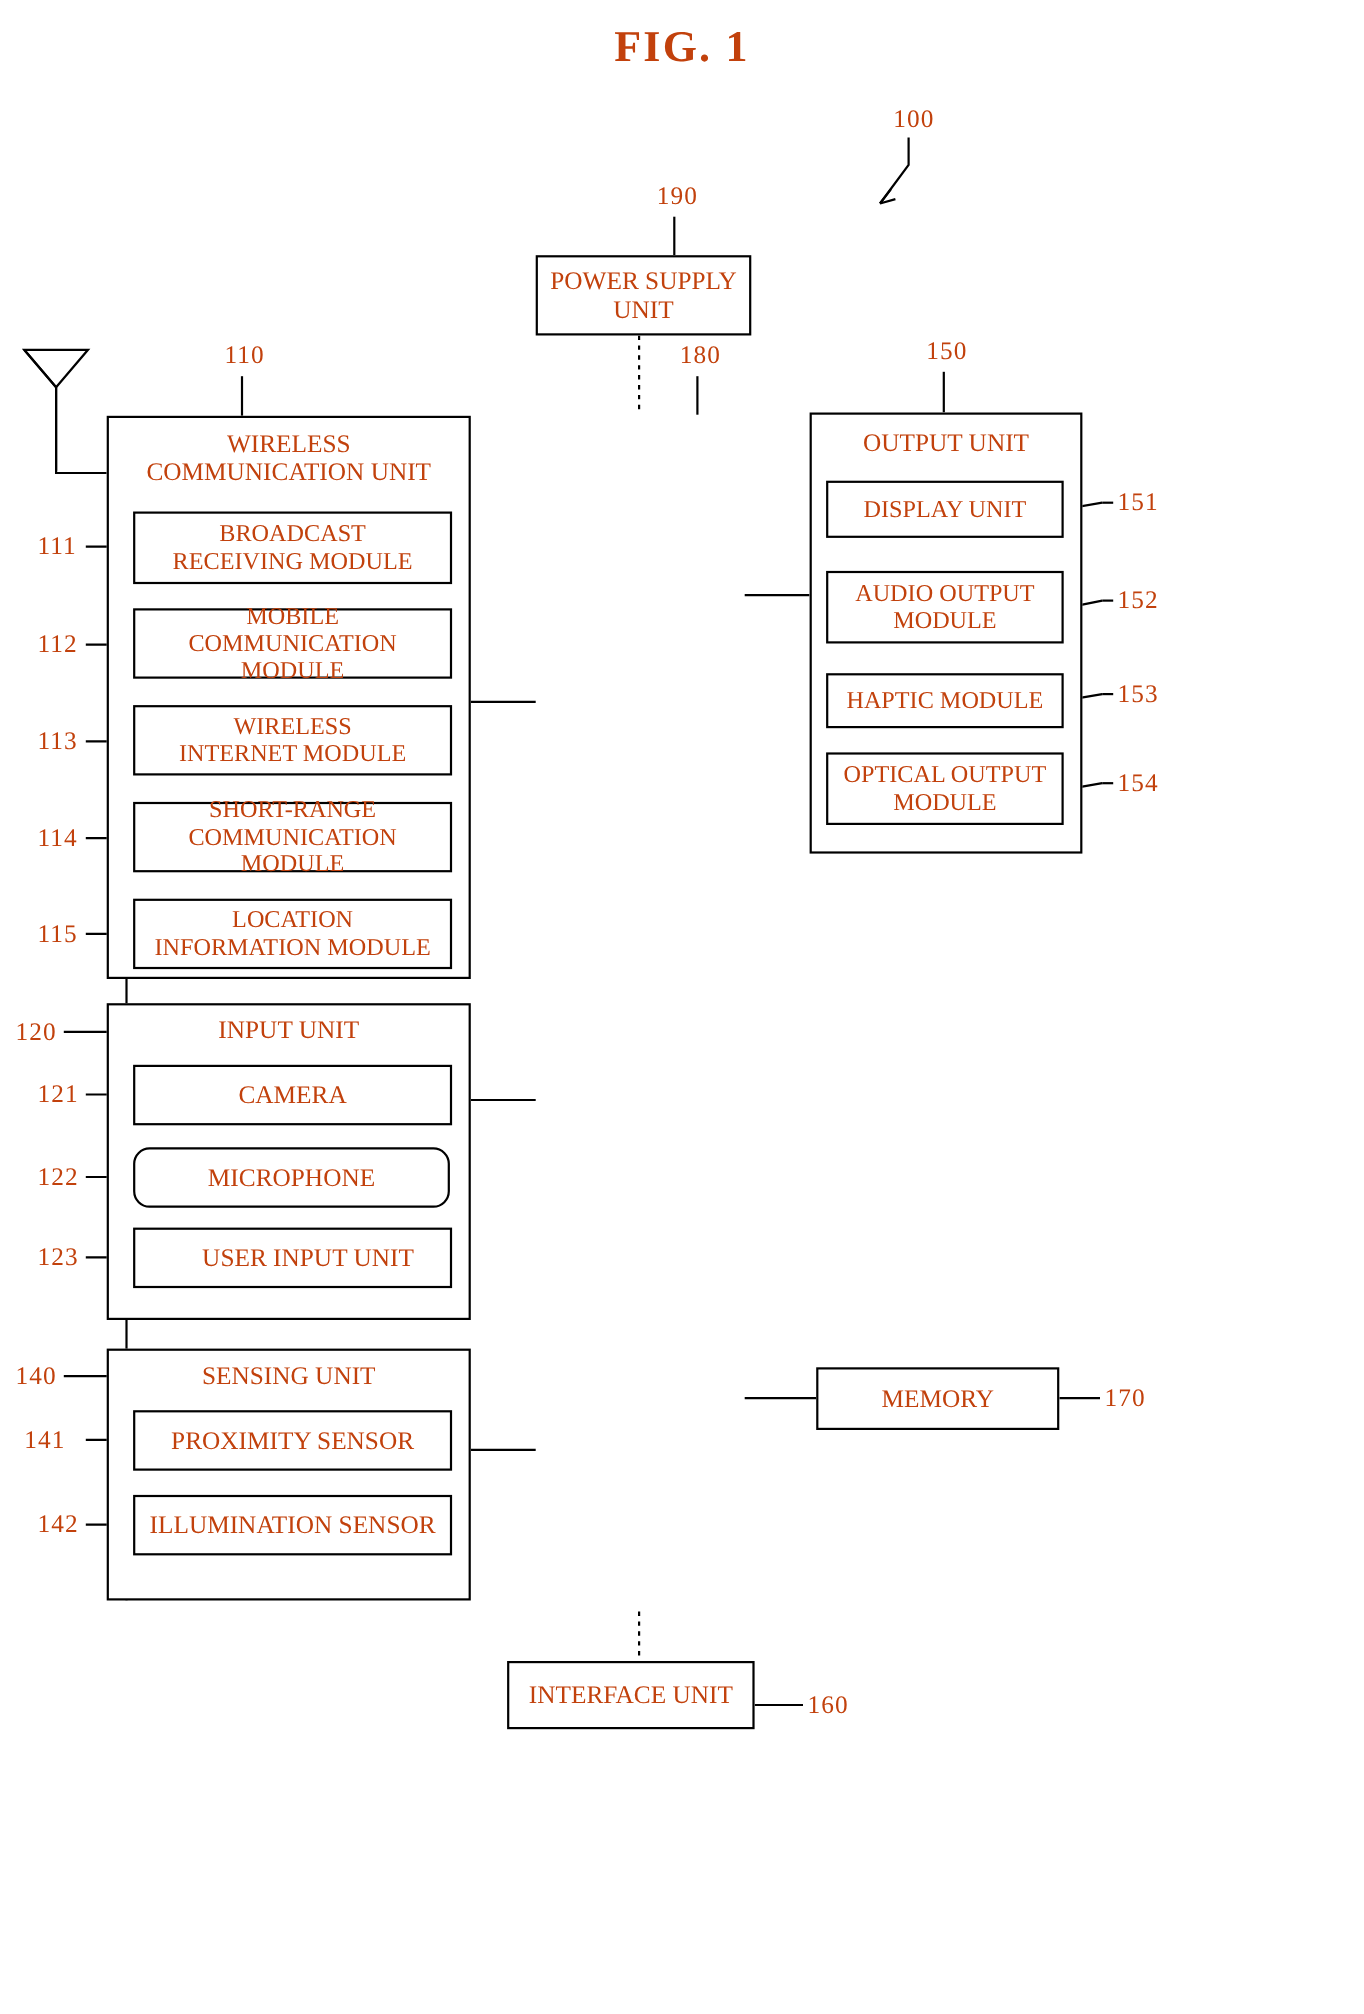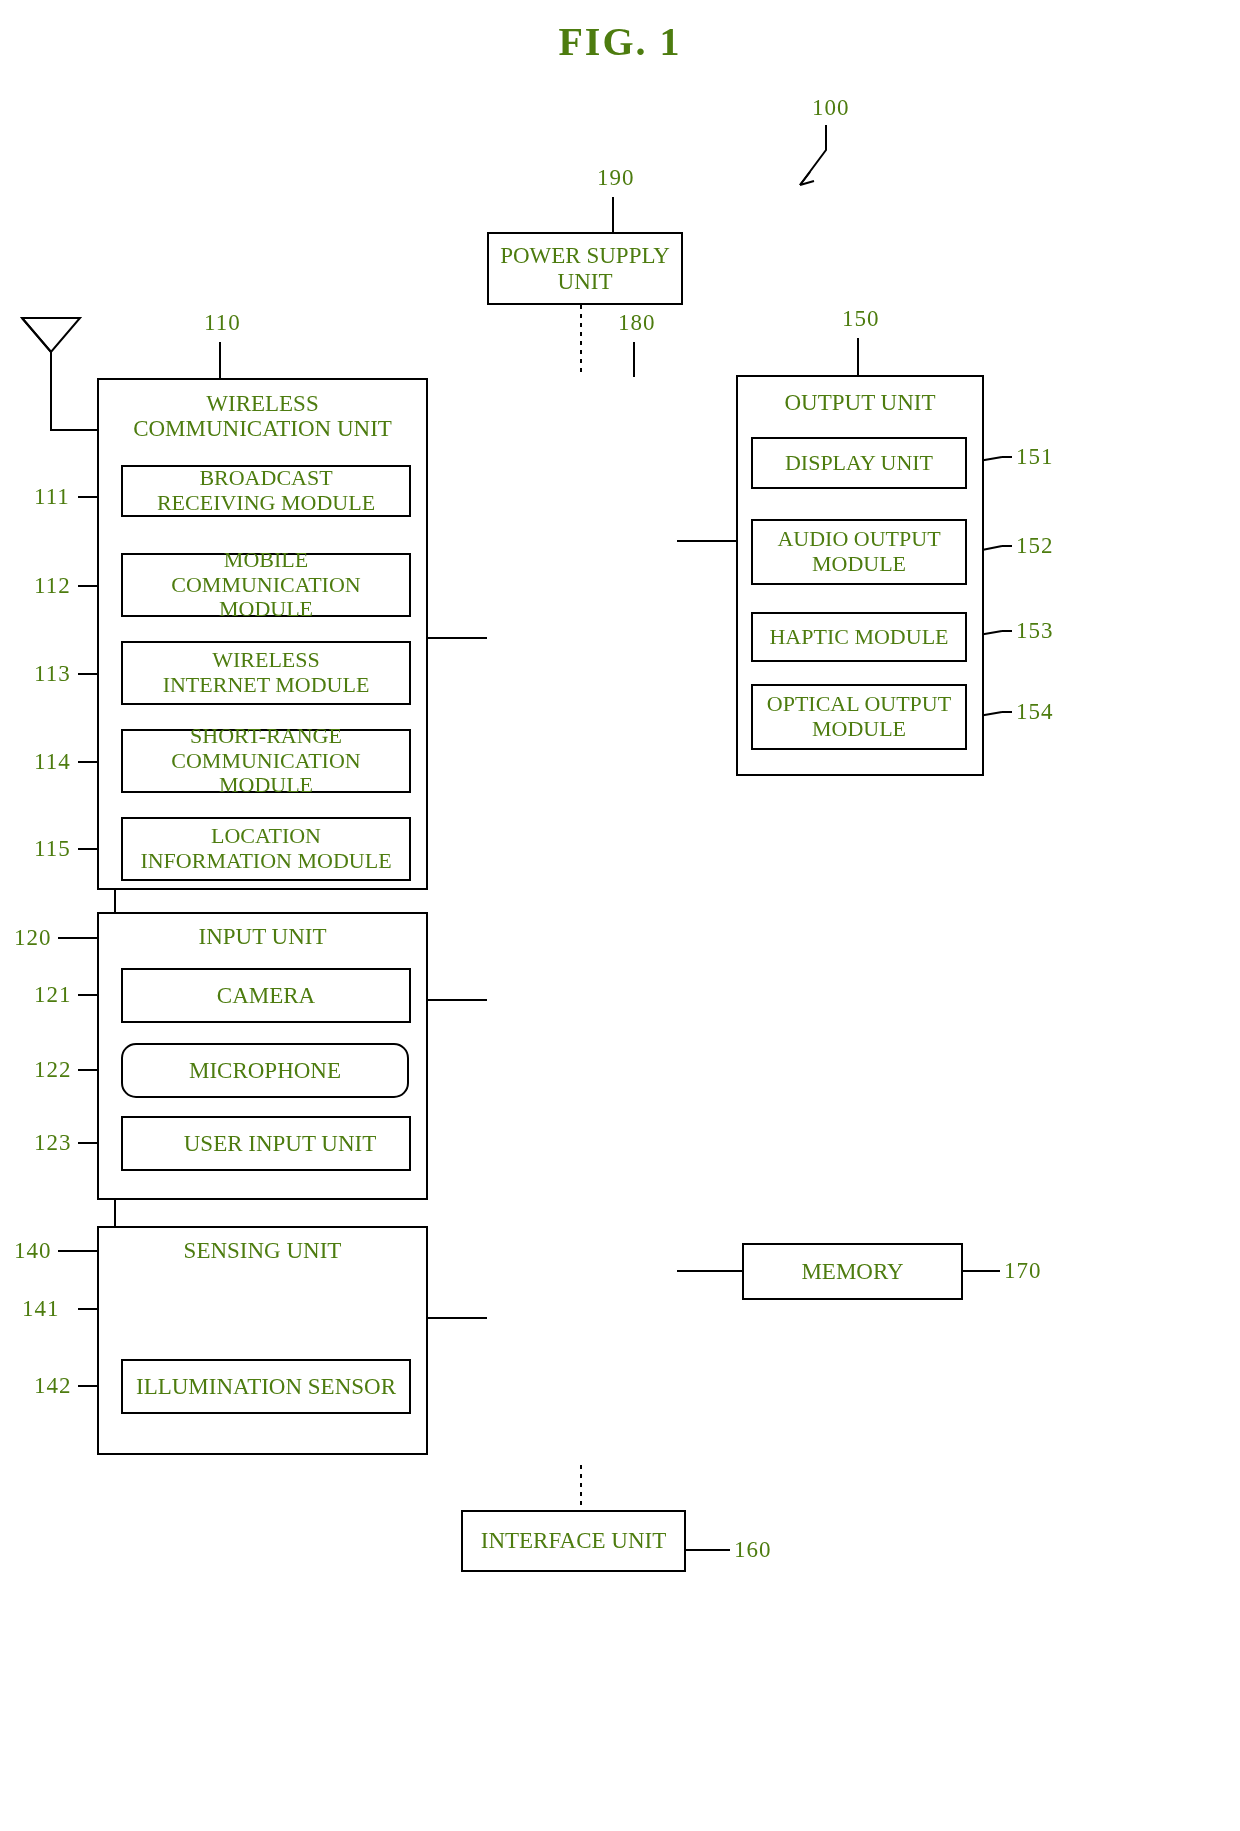--- a/index.html
+++ b/index.html
@@ -6,21 +6,21 @@
     margin: 0;
     padding: 0;
     background: #ffffff;
   }
   #page {
     position: relative;
     width: 1240px;
     height: 1831px;
     background: #ffffff;
     font-family: "Liberation Serif", "DejaVu Serif", serif;
-    color: #4d7c0f;
+    color: #c2410c;
     overflow: hidden;
   }
 
   
   #fig-title {
     position: absolute;
     top: 18px;
     left: 0;
     width: 1240px;
     text-align: center;
@@ -194,21 +194,21 @@
   <div class="box outer-box" style="left:487px; top:232px; width:196px; height:73px; font-size:23px;">
     <span class="box-label">POWER SUPPLY
 UNIT</span>
   </div>
 
 
   <div class="box outer-box" style="left:97px; top:378px; width:331px; height:512px; align-items:flex-start; justify-content:flex-start;"></div>
   <div class="section-title" style="left:97px; top:391px; width:331px; font-size:23px;">WIRELESS
 COMMUNICATION UNIT</div>
 
-  <div class="box inner-box" style="left:121px; top:465px; width:290px; height:52px; font-size:22px;">
+  <div class="box inner-box" style="left:121px; top:465px; width:290px; height:66px; font-size:22px;">
     <span class="box-label">BROADCAST
 RECEIVING MODULE</span>
   </div>
   <div class="box inner-box" style="left:121px; top:553px; width:290px; height:64px; font-size:22px;">
     <span class="box-label">MOBILE
 COMMUNICATION MODULE</span>
   </div>
   <div class="box inner-box" style="left:121px; top:641px; width:290px; height:64px; font-size:22px;">
     <span class="box-label">WIRELESS
 INTERNET MODULE</span>
@@ -231,20 +231,23 @@
   <div class="box inner-box" style="left:121px; top:1043px; width:288px; height:55px; font-size:23px;border-radius:15px;">
     <span class="box-label">MICROPHONE</span>
   </div>
   <div class="box inner-box" style="left:121px; top:1116px; width:290px; height:55px; font-size:23px;padding-left:28px;">
     <span class="box-label">USER INPUT UNIT</span>
   </div>
 
   <div class="box outer-box" style="left:97px; top:1226px; width:331px; height:229px; align-items:flex-start; justify-content:flex-start;"></div>
   <div class="section-title" style="left:97px; top:1238px; width:331px; font-size:23px;">SENSING UNIT</div>
 
+  <div class="box inner-box" style="left:121px; top:1282px; width:290px; height:55px; font-size:23px;">
+    <span class="box-label">PROXIMITY SENSOR</span>
+  </div>
   <div class="box inner-box" style="left:121px; top:1359px; width:290px; height:55px; font-size:23px;">
     <span class="box-label">ILLUMINATION SENSOR</span>
   </div>
 
   <div class="box outer-box" style="left:736px; top:375px; width:248px; height:401px; align-items:flex-start; justify-content:flex-start;"></div>
   <div class="section-title" style="left:736px; top:390px; width:248px; font-size:23px;">OUTPUT UNIT</div>
 
   <div class="box inner-box" style="left:751px; top:437px; width:216px; height:52px; font-size:22px;">
     <span class="box-label">DISPLAY UNIT</span>
   </div>

